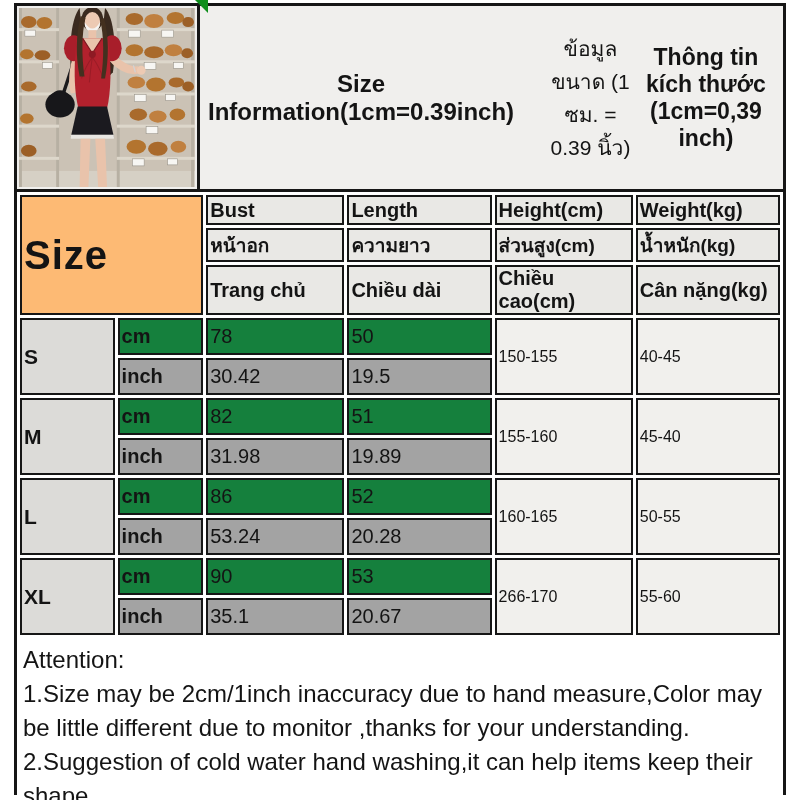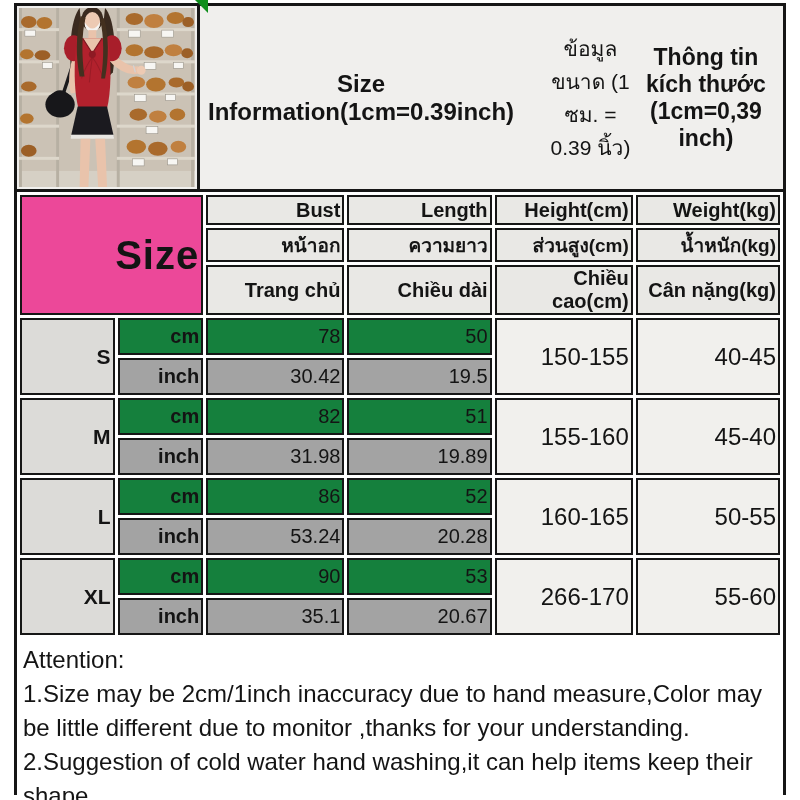--- a/index.html
+++ b/index.html
@@ -29,30 +29,30 @@
   }
   .t-en{font-size:24px;font-weight:bold;}
   .t-th{font-size:21px;font-weight:normal;margin-left:30px;}
   .t-vi{font-size:23px;font-weight:bold;}
   
   table.size-table{
     width:100%;border-collapse:separate;border-spacing:3px;
     background:#ffffff;table-layout:fixed;
   }
   table.size-table td{
-    border:2px solid #161616;text-align:right;vertical-align:middle;
+    border:2px solid #161616;text-align:left;vertical-align:middle;
     padding:0 2px;overflow:hidden;
   }
   td.hcell{background:#e9e8e5;font-weight:bold;font-size:20px;height:26px;}
   td.hcell.th{font-size:19px;}
-  td.size-head{background:#ec4899;font-weight:bold;font-size:40px;letter-spacing:1px;}
+  td.size-head{background:#fdba74;font-weight:bold;font-size:40px;letter-spacing:1px;}
   td.size-letter{background:#dcdbd8;font-weight:bold;font-size:21px;}
   td.unit{font-weight:bold;font-size:20px;height:33px;}
   td.val{font-size:20px;height:33px;}
-  td.range{font-size:24px;background:#f1f0ed;}
+  td.range{font-size:16px;background:#f1f0ed;}
   .cmbg{background:#15803d;}
   .inchbg{background:#a3a3a3;}
   
   .attention{
     background:#ffffff;padding:5px 6px 0 6px;font-size:24px;line-height:1.42;
     text-align:left;
   }
 </style>
 </head>
 <body>

